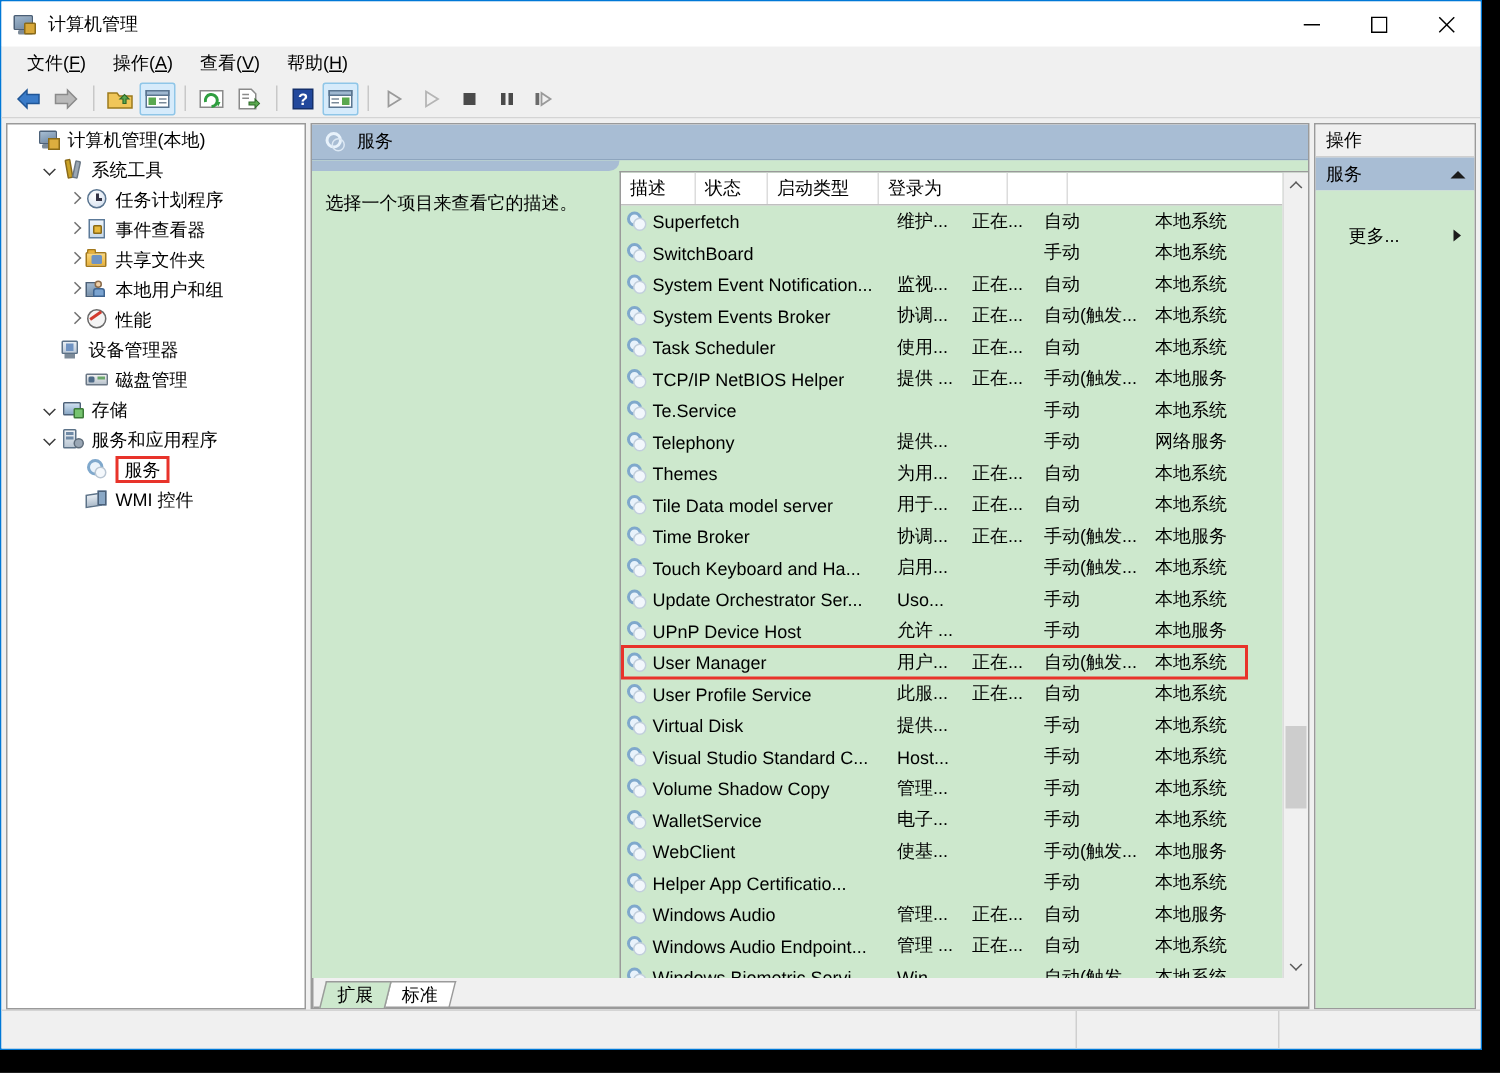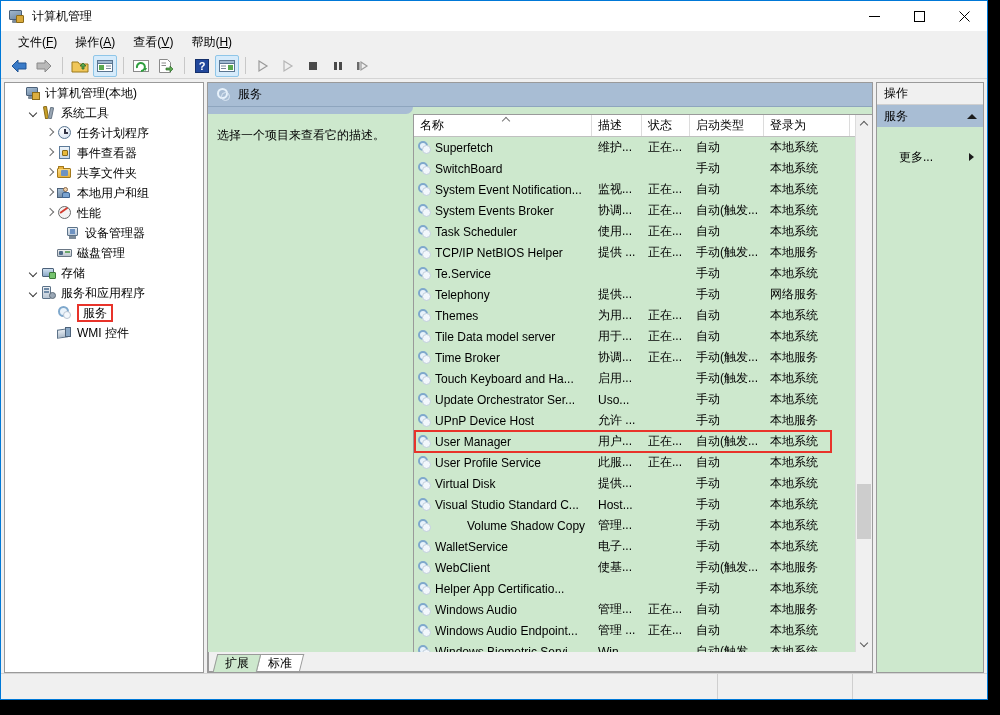--- a/index.html
+++ b/index.html
@@ -578,21 +578,21 @@
             <div class="chev closed"></div>
           </div>
           <div class="ticon ic-perf">
             <i class="s1" style="display: block;"></i>
             <i class="s2" style="display: block;"></i>
             <i class="s3" style="display: block;"></i>
             <i class="s4" style="display: block;"></i>
           </div>
           <div class="tlabel">性能</div>
         </div>
-        <div class="tree-row" style="padding-left: 44px;">
+        <div class="tree-row" style="padding-left: 18px;">
           <div class="tw"></div>
           <div class="ticon ic-device">
             <i class="s1" style="display: block;"></i>
             <i class="s2" style="display: block;"></i>
             <i class="s3" style="display: block;"></i>
             <i class="s4" style="display: block;"></i>
           </div>
           <div class="tlabel">设备管理器</div>
         </div>
         <div class="tree-row" style="padding-left: 36px;">
@@ -663,24 +663,20 @@
       <div id="pane-content">
         <div id="desc-col">
           <div class="notch"></div>
           <div class="desc-text">选择一个项目来查看它的描述。</div>
         </div>
 
         <div id="list-area">
           <div id="list-box">
             <div id="grid-wrap" style="position: relative;">
               <div class="col-head-row" id="col-head-row">
-                  <div class="col-head" style="flex: 0 0 178px;">
-                    <span>名称</span>
-                    <span class="sortmark"></span>
-                  </div>
                   <div class="col-head" style="flex: 0 0 50px;">
                     <span>描述</span>
                   </div>
                   <div class="col-head" style="flex: 0 0 48px;">
                     <span>状态</span>
                   </div>
                   <div class="col-head" style="flex: 0 0 74px;">
                     <span>启动类型</span>
                   </div>
                   <div class="col-head" style="flex: 0 0 86px;">
@@ -1063,21 +1059,21 @@
                       <span></span>
                     </div>
                     <div class="cell" style="flex: 0 0 74px;">
                       <span>手动</span>
                     </div>
                     <div class="cell" style="flex: 0 0 86px;">
                       <span>本地系统</span>
                     </div>
                   </div>
                   <div class="row">
-                    <div class="cell name" style="flex: 0 0 178px; gap: 32px;">
+                    <div class="cell name" style="flex: 0 0 178px;">
                       <div class="rgear">
                         <i class="g1"></i>
                         <i class="g2"></i>
                       </div>
                       <span>Volume Shadow Copy</span>
                     </div>
                     <div class="cell" style="flex: 0 0 50px;">
                       <span>管理...</span>
                     </div>
                     <div class="cell" style="flex: 0 0 48px;">

